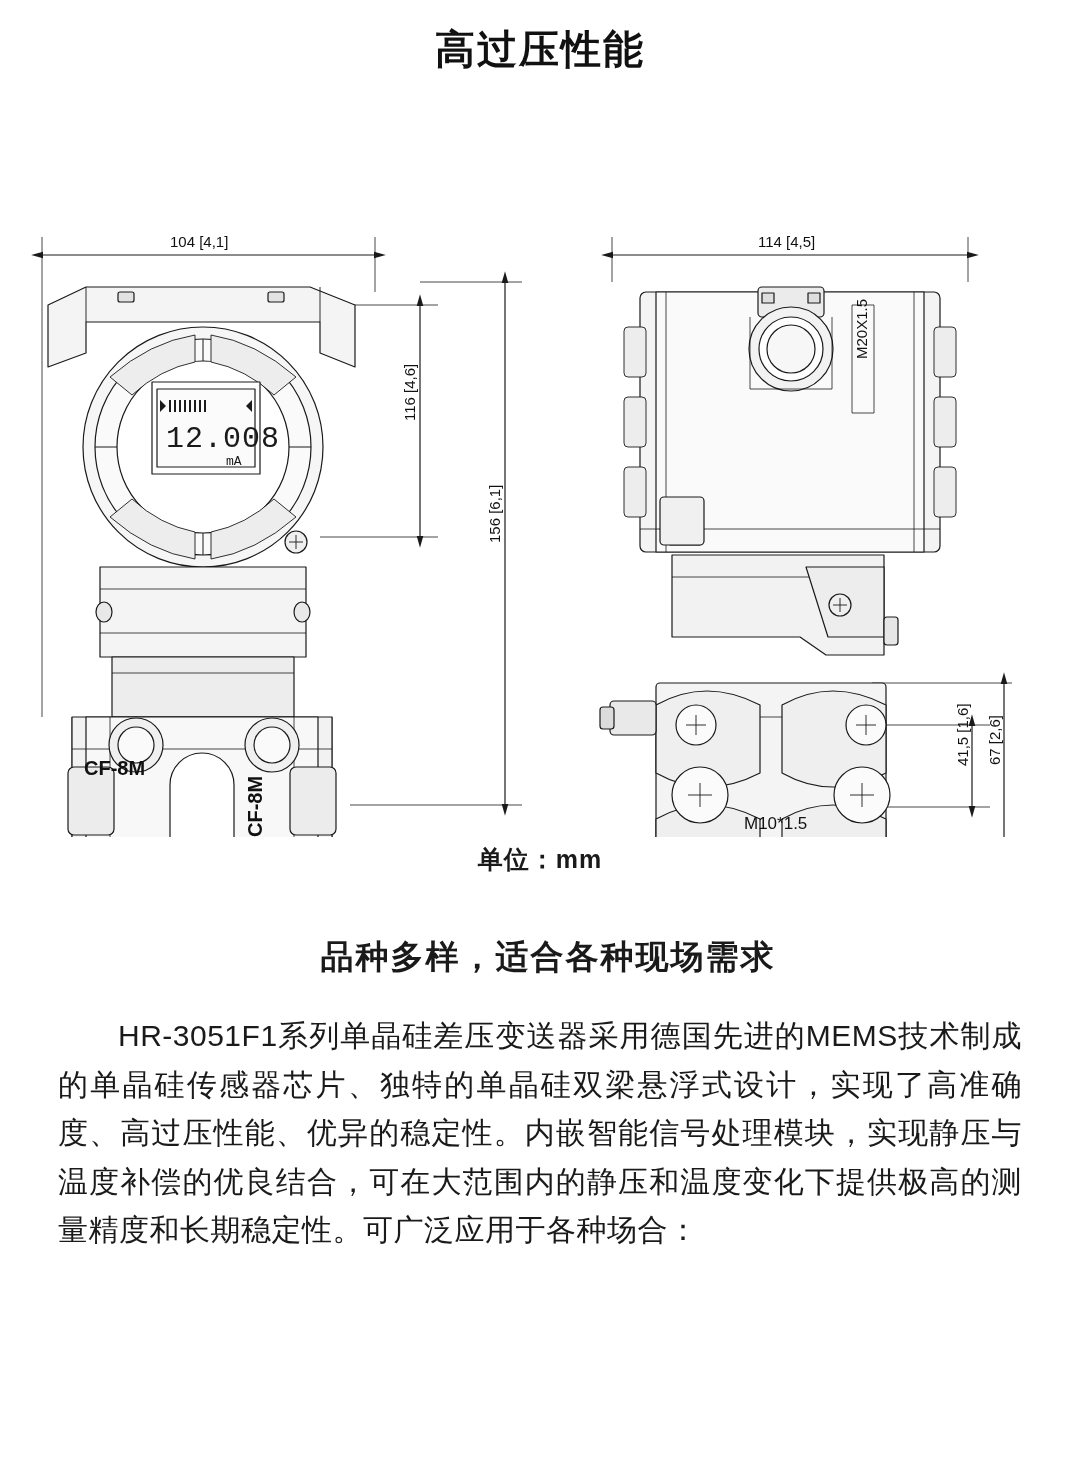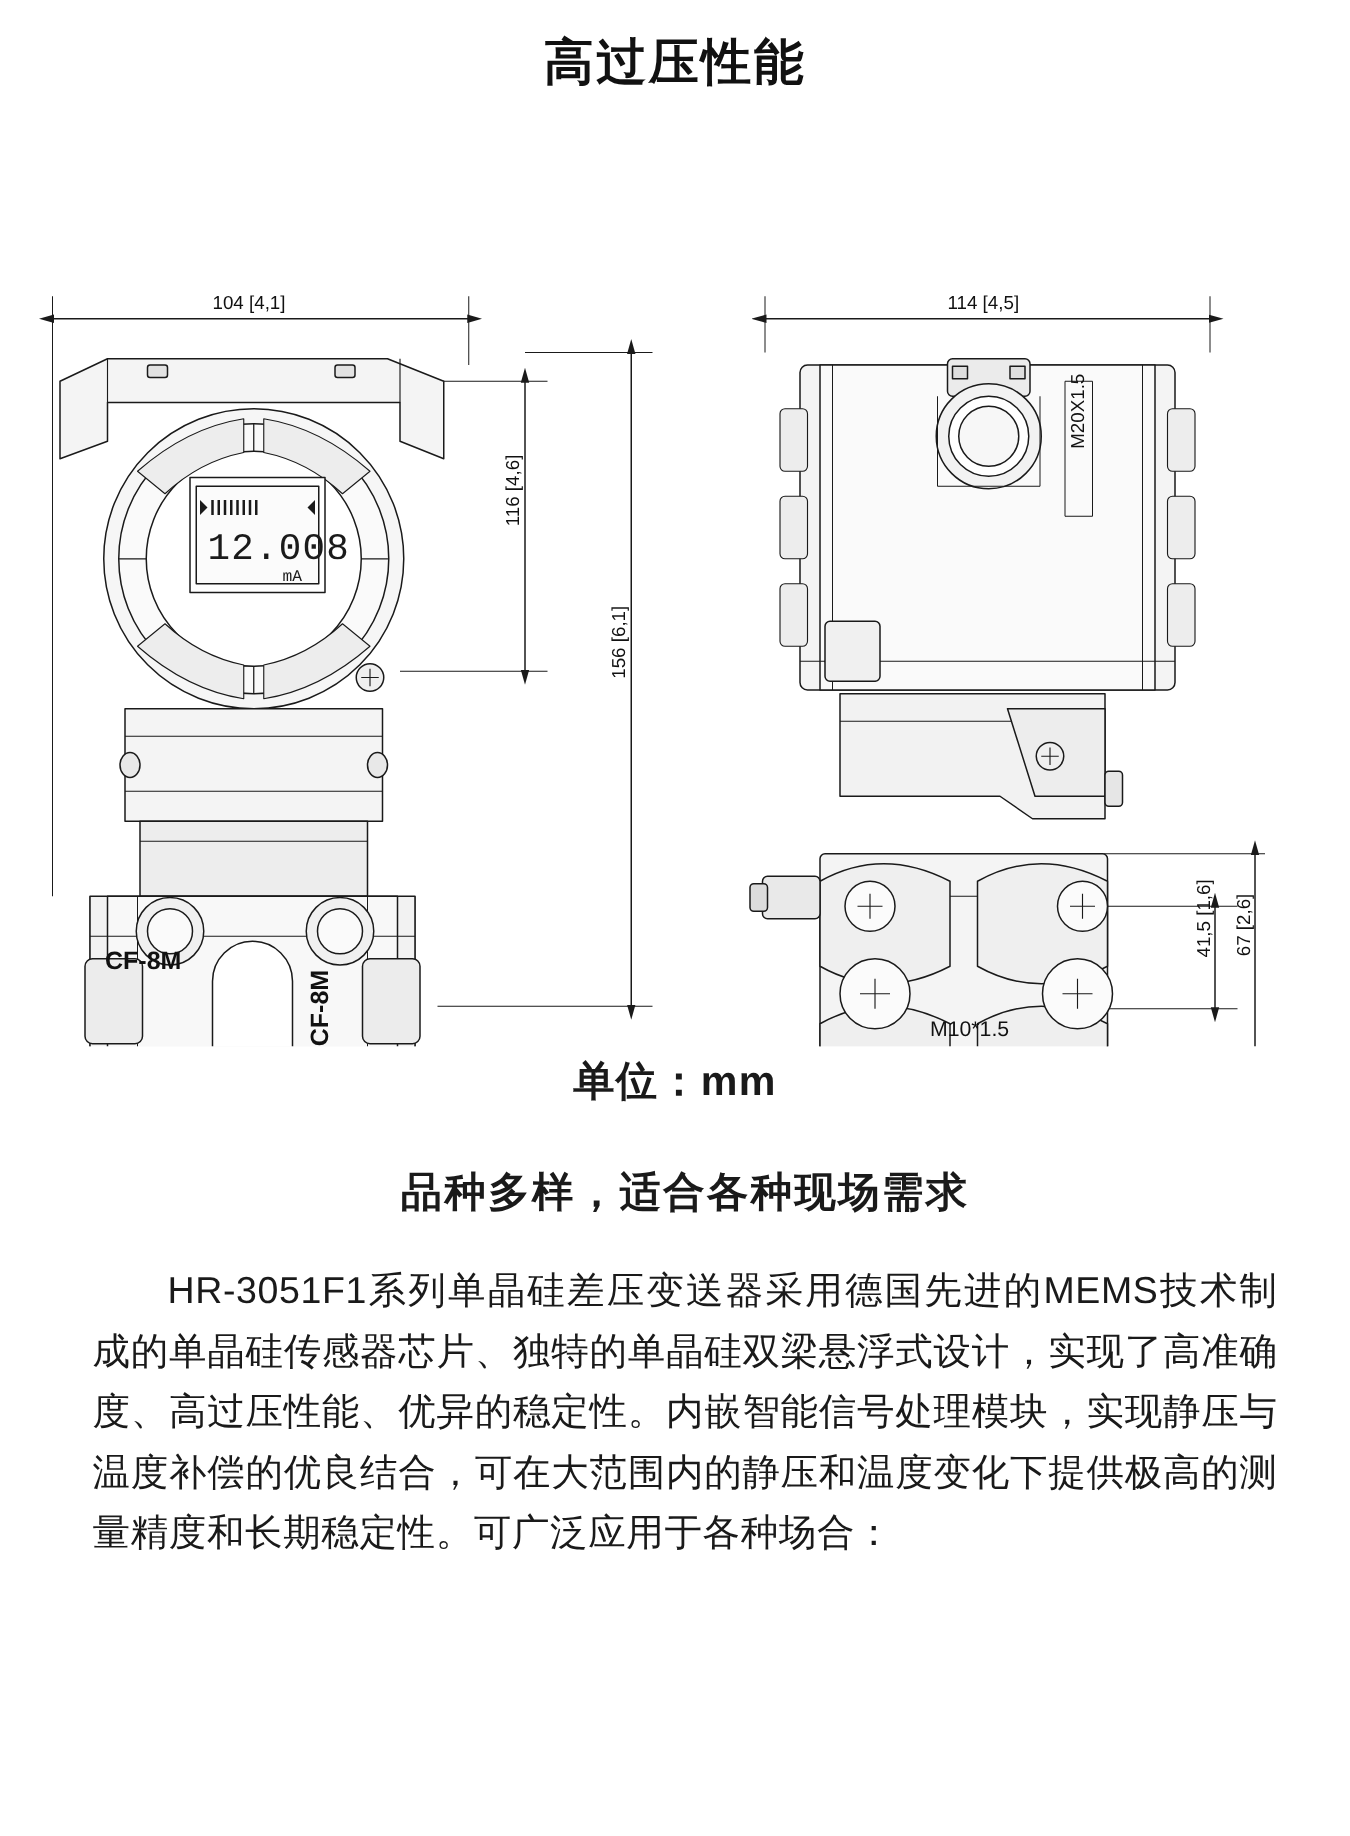--- a/index.html
+++ b/index.html
@@ -28,35 +28,35 @@
     width: 1080px;
     height: 760px;
   }
   .drawing-area svg {
     position: absolute;
     left: 0;
     top: 0;
   }
   .unit-line {
     text-align: center;
-    font-size: 33px;
+    font-size: 25px;
     font-weight: 700;
     margin-top: 6px;
     letter-spacing: 1px;
   }
   .subtitle {
     text-align: center;
     font-size: 33px;
     font-weight: 700;
-    margin-top: 44px;
+    margin-top: 59px;
     letter-spacing: 2px;
     padding-left: 16px;
   }
   .body-copy {
-    margin: 32px 58px 0 74px;
+    margin: 32px 58px 0 58px;
     font-size: 30px;
     line-height: 1.62;
     text-align: justify;
     letter-spacing: 0.5px;
   }
   .body-copy p {
     margin: 0;
     text-indent: 2em;
   }
 </style>

